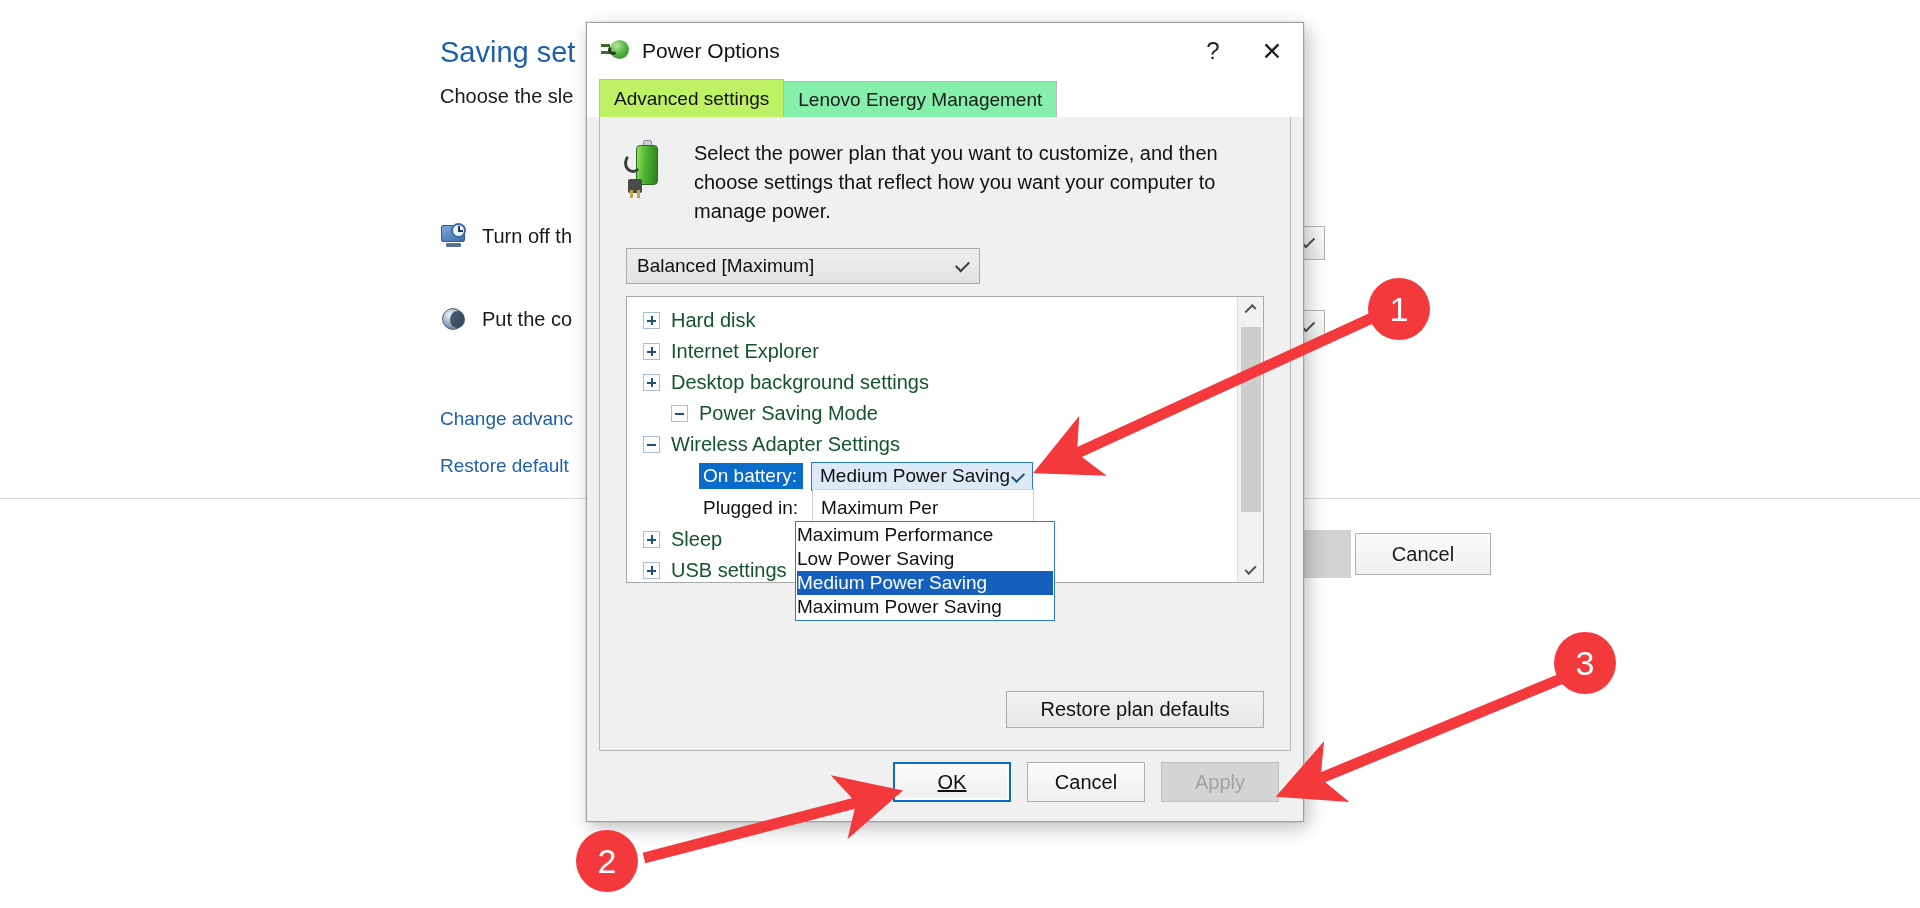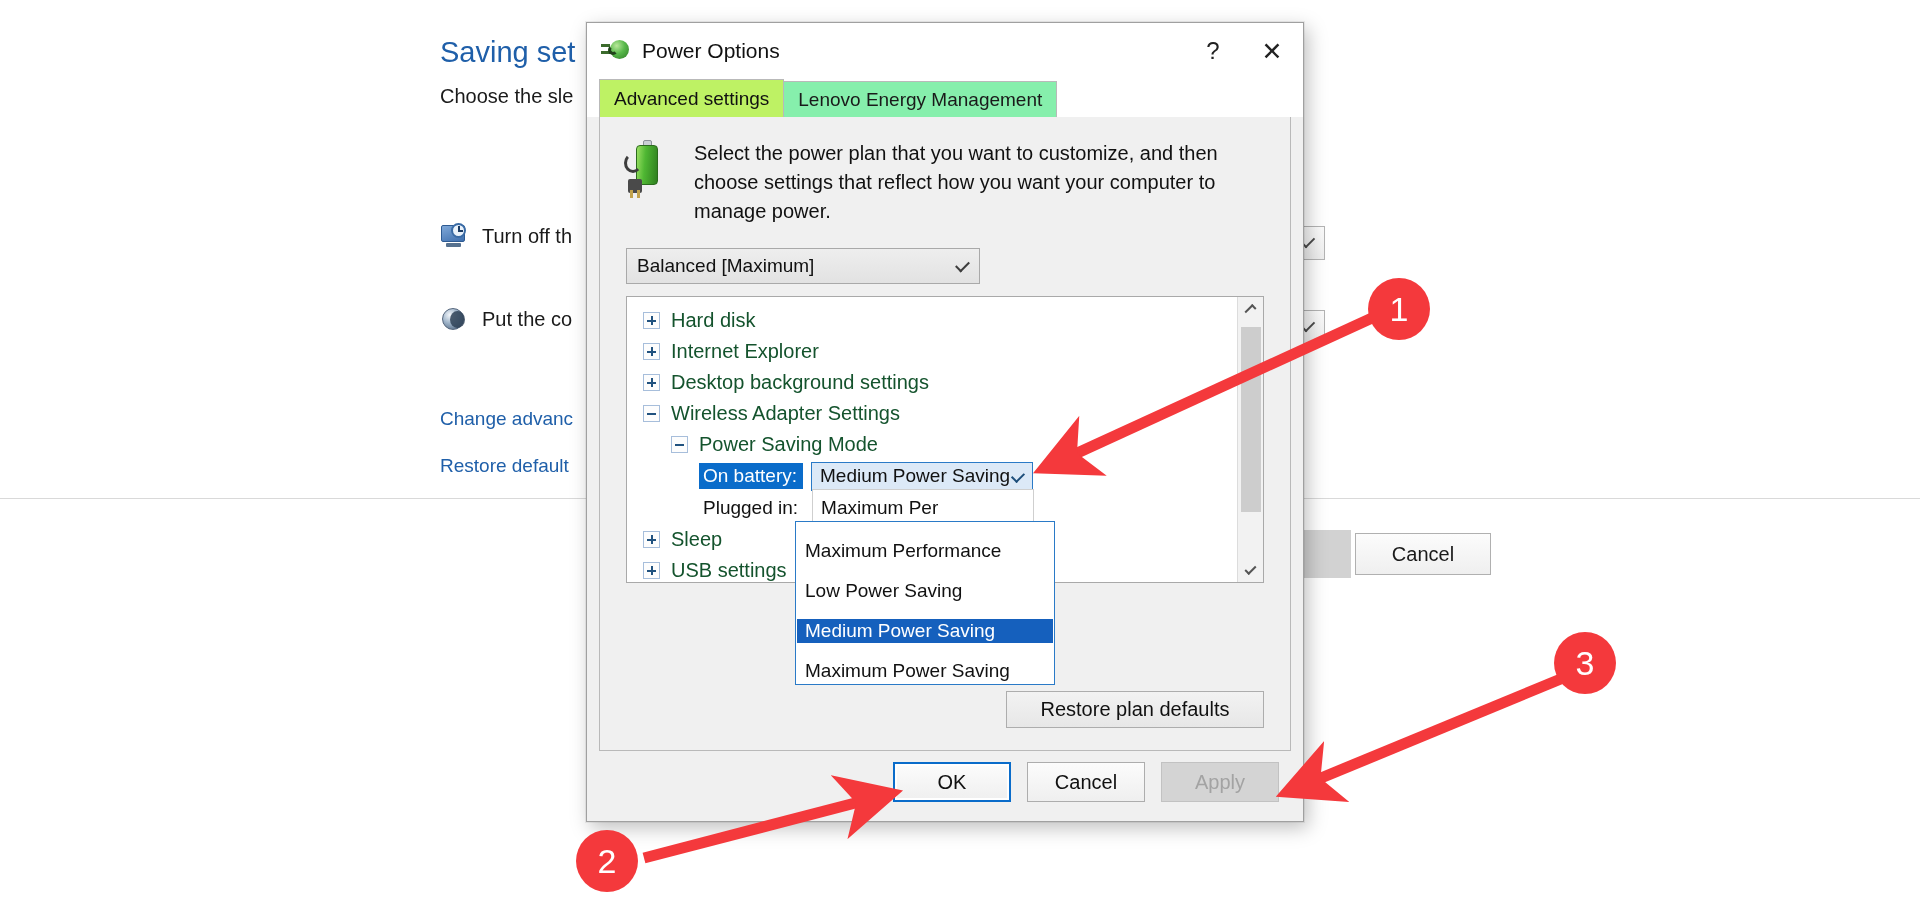--- a/index.html
+++ b/index.html
@@ -299,21 +299,21 @@
 
   
   #dropdown-popup {
     position: absolute; left: 795px; top: 521px;
     width: 260px; background: #ffffff;
     border: 1px solid #2a7ac7; z-index: 40;
     padding: 1px;
   }
   .dd-option {
     height: 24px; display: flex; align-items: center;
-    padding-left: 8px; font-size: 19px; color: #111; white-space: nowrap; margin-top: 16px;
+    font-size: 19px; color: #111; white-space: nowrap;
   }
   .dd-option.highlight { background: #1560bd; color: #ffffff; }
 
   
   #tree-scroll {
     width: 26px; flex: 0 0 auto; background: #f2f2f2;
     border-left: 1px solid #dcdcdc;
     display: flex; flex-direction: column; align-items: center;
     position: relative;
   }
@@ -351,20 +351,21 @@
   .dlg-btn {
     width: 118px; height: 40px;
     background: linear-gradient(#fcfcfc,#efefef);
     border: 1px solid #adadad;
     display: flex; align-items: center; justify-content: center;
     font-size: 20px; color: #111;
   }
   .dlg-btn.default {
     border: 2px solid #0a6cca;
     box-shadow: inset 0 0 0 2px #ffffff;
+    text-decoration: underline;
   }
   .dlg-btn.disabled {
     background: #d4d4d4; border: 1px solid #c2c2c2; color: #a3a3a3;
   }
 
   
   #annotations { position: absolute; inset: 0; pointer-events: none; z-index: 90; }
   .marker {
     position: absolute; width: 62px; height: 62px; border-radius: 50%;
     background: #f4393c;
@@ -465,28 +466,28 @@
         <div class="tree-row level0">
           <span class="toggle plus"></span>
           <span>Internet Explorer</span>
         </div>
 
         <div class="tree-row level0">
           <span class="toggle plus"></span>
           <span>Desktop background settings</span>
         </div>
 
+        <div class="tree-row level1">
+          <span class="toggle"></span>
+          <span>Power Saving Mode</span>
+        </div>
+
         <div class="tree-row level0">
           <span class="toggle"></span>
           <span>Wireless Adapter Settings</span>
-        </div>
-
-        <div class="tree-row level1">
-          <span class="toggle"></span>
-          <span>Power Saving Mode</span>
         </div>
 
         <div class="value-row">
           <span class="value-label selected">On battery:</span>
           <span class="value-combo">
             <span class="txt">Medium Power Saving</span>
             <span class="arrow"></span>
           </span>
         </div>
 

